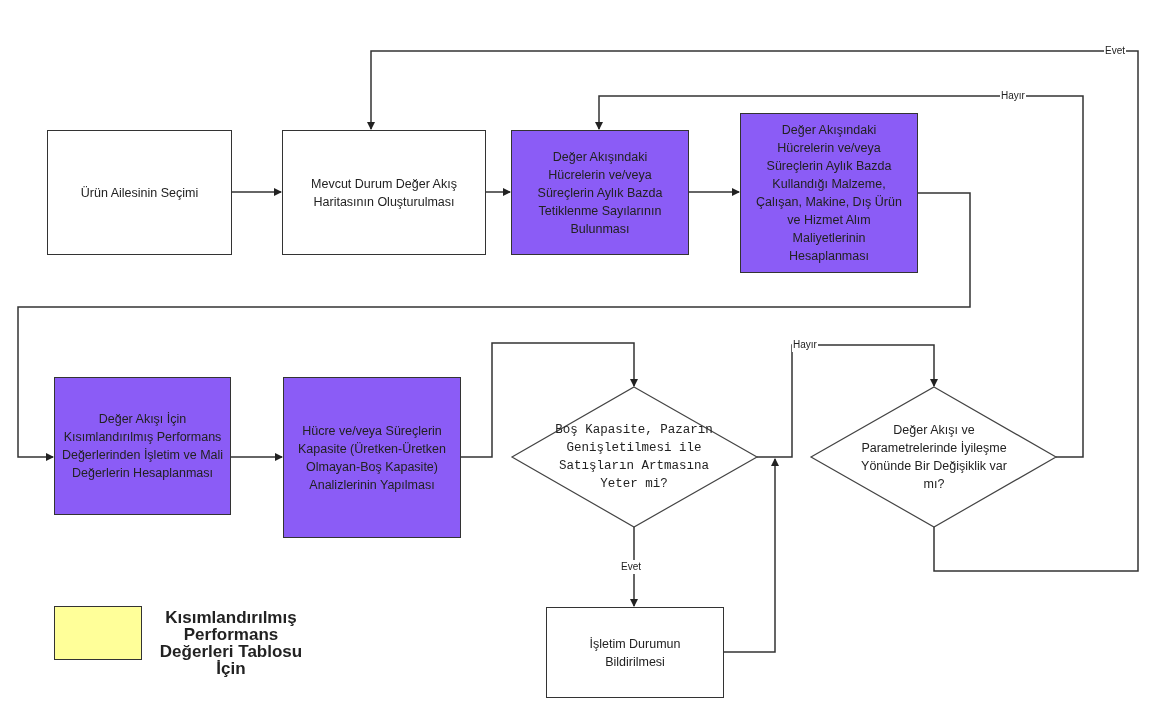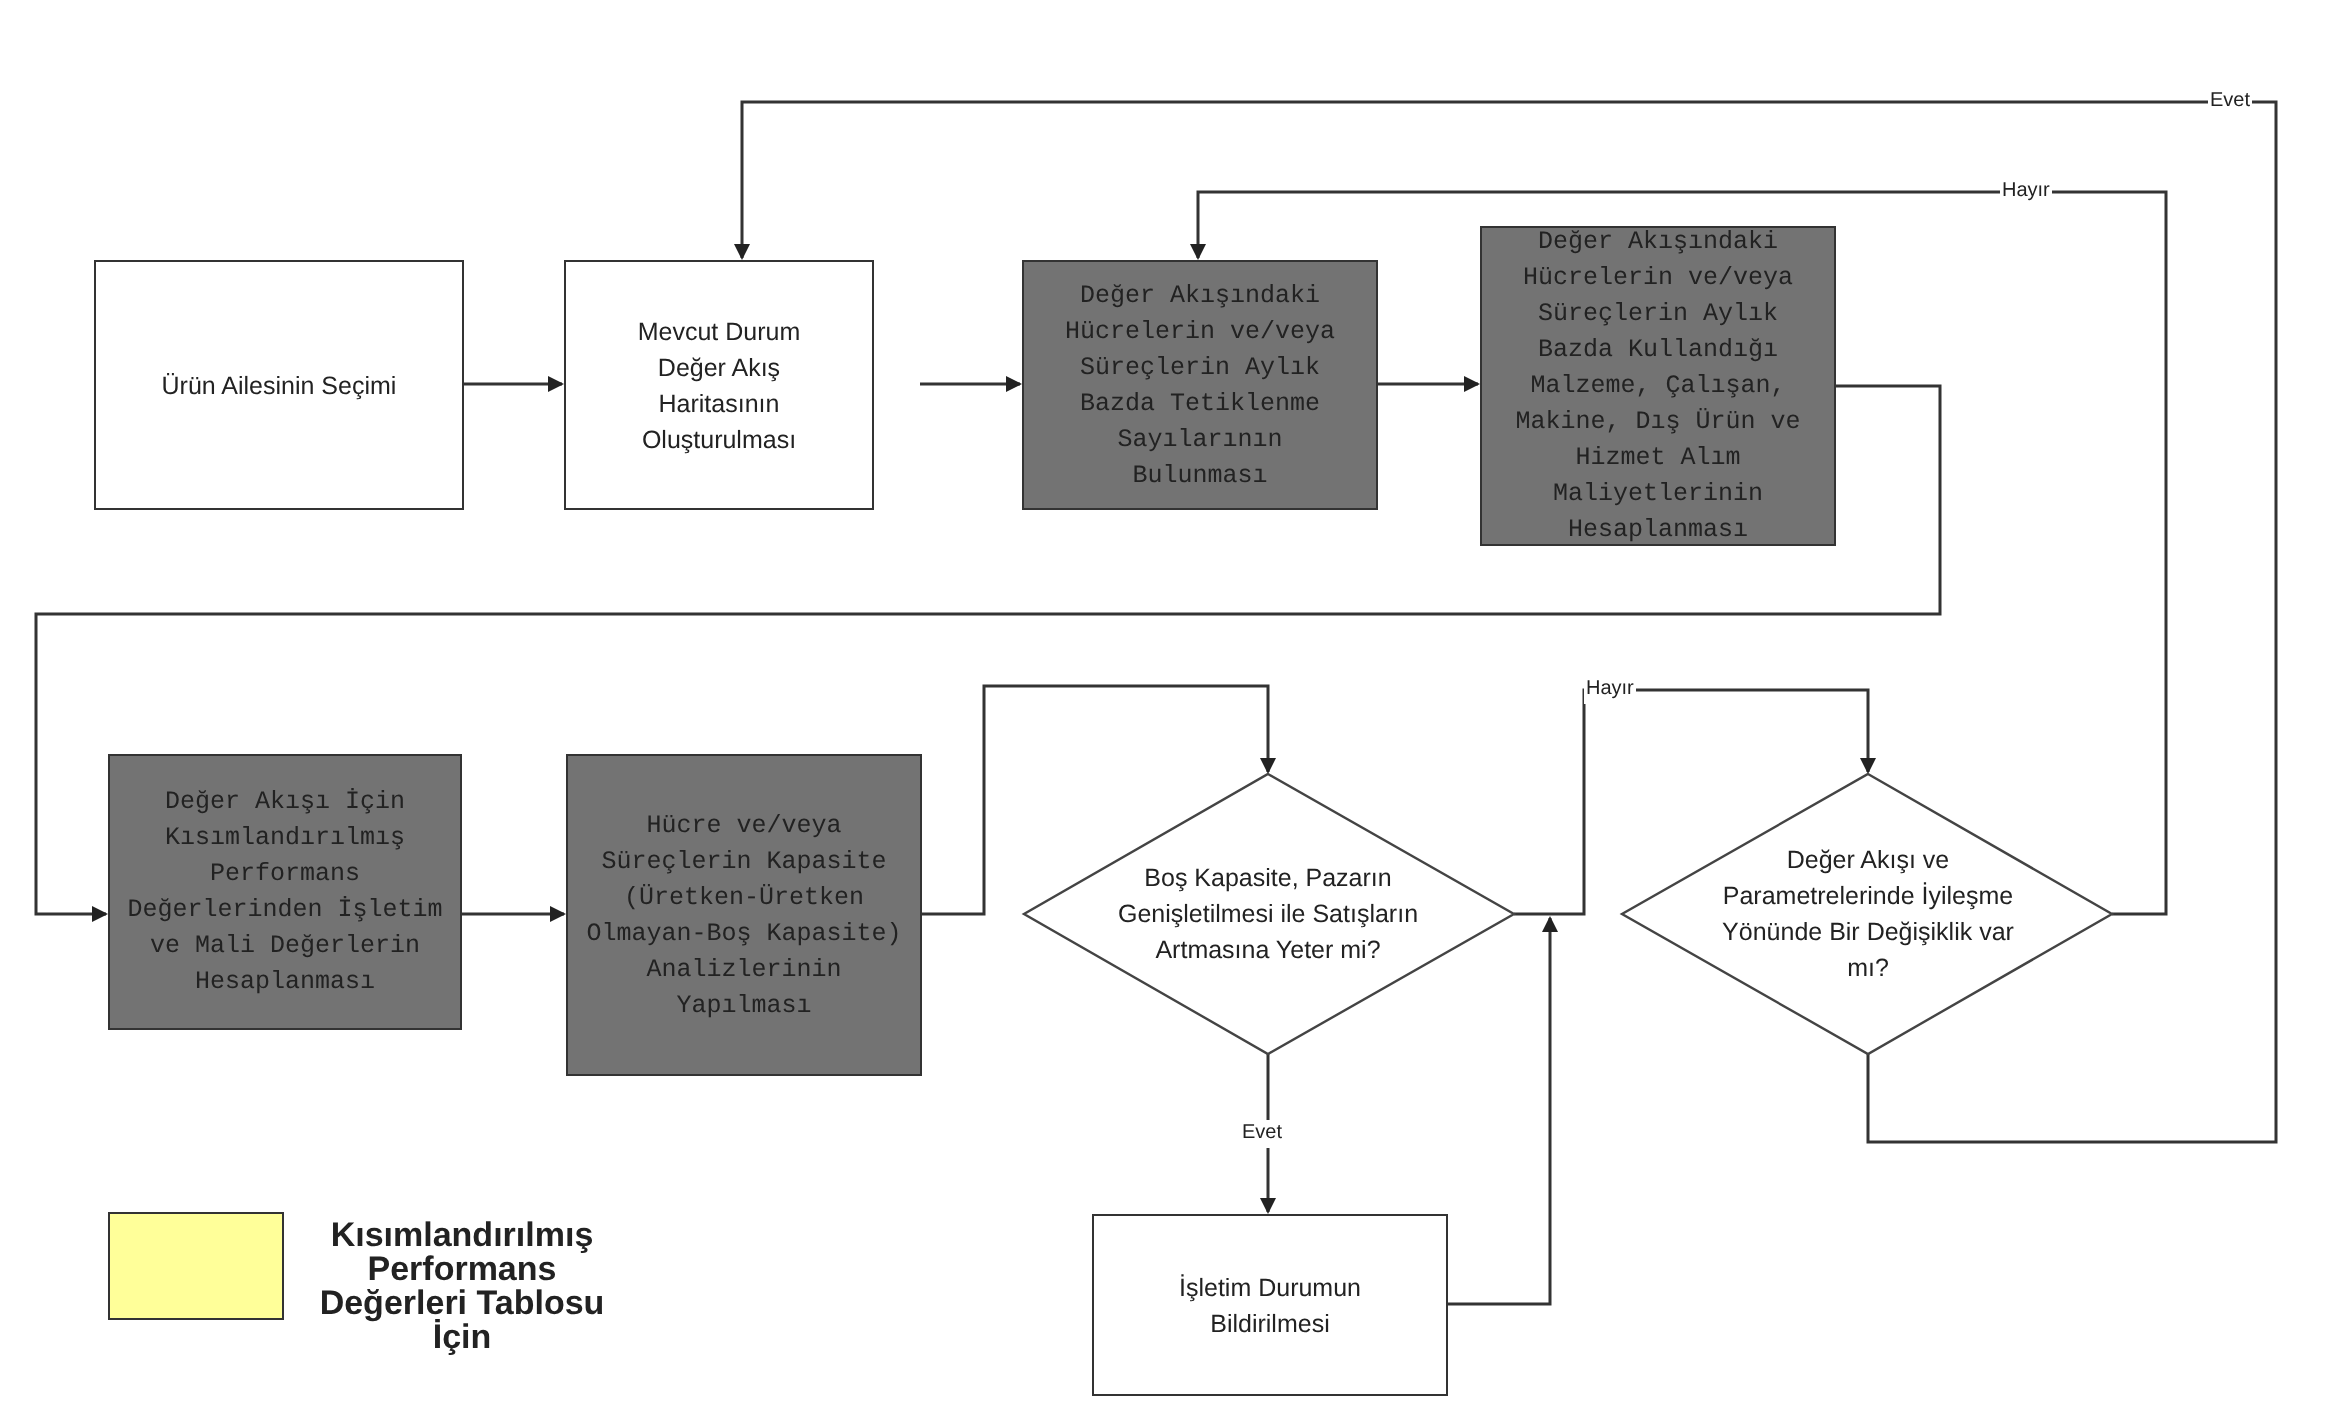--- a/index.html
+++ b/index.html
@@ -3,21 +3,21 @@
 <meta charset="utf-8">
 <style>
   html, body { margin: 0; padding: 0; background: #ffffff; }
   body { width: 1168px; height: 709px; position: relative; overflow: hidden;
          font-family: "Liberation Sans", sans-serif; color: #222; }
   svg.wires { position: absolute; left: 0; top: 0; }
   .node { position: absolute; box-sizing: border-box; border: 1.5px solid #333;
           display: flex; align-items: center; justify-content: center; text-align: center;
           font-size: 12.5px; line-height: 18px; padding: 4px 18px; }
   .node.white { background: #ffffff; }
-  .node.yellow { background: #737373; font-family: Liberation Mono, monospace; }
+  .node.yellow { background: #8b5cf6; }
   .node span { display: block; }
   .diamond-text { position: absolute; text-align: center; font-size: 12.5px; line-height: 18px;
                   display: flex; align-items: center; justify-content: center; }
   .lbl { position: absolute; font-size: 10px; background: #fff; padding: 0 1px; line-height: 14px; }
   .legend-text { position: absolute; text-align: center; font-weight: bold; font-size: 17px; line-height: 17px; }
 </style>
 </head>
 <body>
 
 <svg class="wires" width="1168" height="709">
@@ -52,40 +52,40 @@
   </g>
   <g fill="#ffffff" stroke="#444" stroke-width="1.2">
     <polygon points="634,387 757,457 634,527 512,457"></polygon>
     <polygon points="934,387 1056,457 934,527 811,457"></polygon>
   </g>
 </svg>
 
 <div class="node white" style="left:47px; top:130px; width:185px; height:125px;">
   <span>Ürün Ailesinin Seçimi</span>
 </div>
-<div class="node white" style="left:282px; top:130px; width:155px; height:125px; padding:4px 22px;">
+<div class="node white" style="left:282px; top:130px; width:204px; height:125px; padding:4px 22px;">
   <span>Mevcut Durum Değer Akış Haritasının Oluşturulması</span>
 </div>
 <div class="node yellow" style="left:511px; top:130px; width:178px; height:125px; padding:4px 12px;align-items:center;">
   <span>Değer Akışındaki Hücrelerin ve/veya Süreçlerin Aylık Bazda Tetiklenme Sayılarının Bulunması</span>
 </div>
 <div class="node yellow" style="left:740px; top:113px; width:178px; height:160px; padding:4px 12px;">
   <span>Değer Akışındaki Hücrelerin ve/veya Süreçlerin Aylık Bazda Kullandığı Malzeme, Çalışan, Makine, Dış Ürün ve Hizmet Alım Maliyetlerinin Hesaplanması</span>
 </div>
 <div class="node yellow" style="left:54px; top:377px; width:177px; height:138px; padding:4px 6px;">
   <span>Değer Akışı İçin Kısımlandırılmış Performans Değerlerinden İşletim ve Mali Değerlerin Hesaplanması</span>
 </div>
 <div class="node yellow" style="left:283px; top:377px; width:178px; height:161px; padding:4px 4px;">
   <span>Hücre ve/veya Süreçlerin Kapasite (Üretken-Üretken Olmayan-Boş Kapasite) Analizlerinin Yapılması</span>
 </div>
 <div class="node white" style="left:546px; top:607px; width:178px; height:91px; padding:4px 30px;">
   <span>İşletim Durumun Bildirilmesi</span>
 </div>
 
-<div class="diamond-text" style="left:548px; top:420px; width:172px; height:74px;">Boş Kapasite, Pazarın Genişletilmesi ile Satışların Artmasına Yeter mi?</div>
+<div class="diamond-text" style="left:548px; top:420px; width:172px; height:74px;font-family:Liberation Mono, monospace;">Boş Kapasite, Pazarın Genişletilmesi ile Satışların Artmasına Yeter mi?</div>
 <div class="diamond-text" style="left:852px; top:412px; width:164px; height:90px;">Değer Akışı ve Parametrelerinde İyileşme Yönünde Bir Değişiklik var mı?</div>
 
 <div class="lbl" style="left:1104px; top:44px;">Evet</div>
 <div class="lbl" style="left:1000px; top:89px;">Hayır</div>
 <div class="lbl" style="left:792px; top:338px;">Hayır</div>
 <div class="lbl" style="left:620px; top:560px;">Evet</div>
 
 <div style="position:absolute; left:54px; top:606px; width:88px; height:54px; box-sizing:border-box; border:1.5px solid #333; background:#ffff99;"></div>
 <div class="legend-text" style="left:152px; top:609px; width:158px;">Kısımlandırılmış Performans Değerleri Tablosu İçin</div>
 

